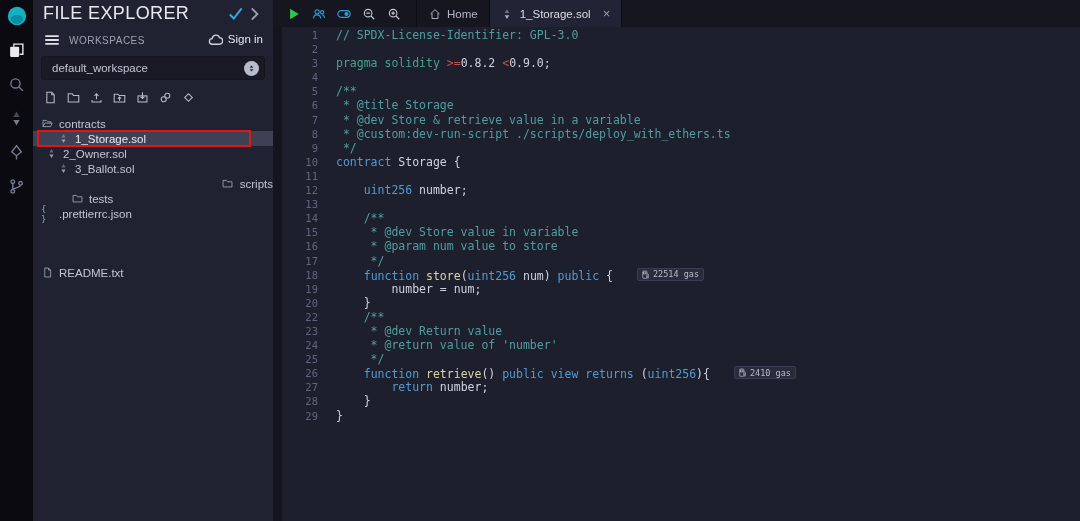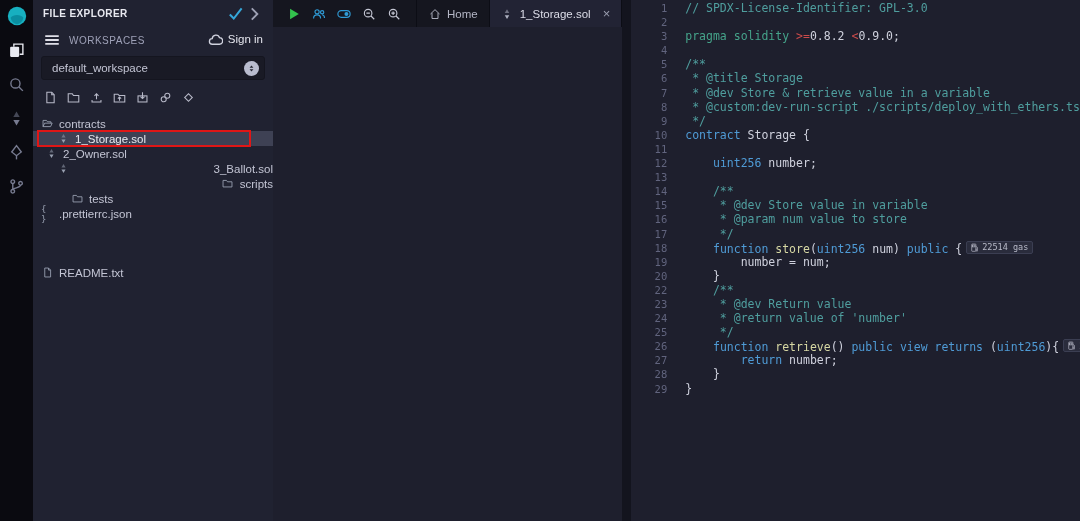--- a/index.html
+++ b/index.html
@@ -10,21 +10,21 @@
   .rail{width:33px;background:#0a0a10;flex:none;display:flex;flex-direction:column;align-items:center;}
   .logo{width:22px;height:22px;margin-top:5px;}
   .rail-icons{display:flex;flex-direction:column;align-items:center;margin-top:14px;gap:16px;}
   .rail-ic{width:18px;height:18px;color:#777b90;display:flex;align-items:center;justify-content:center;cursor:pointer;}
   .rail-ic.active{color:#e8e9f0;}
   .rail-ic svg{width:17px;height:17px;}
 
   
   .explorer{width:240px;background:#202231;flex:none;display:flex;flex-direction:column;color:#c6c8d6;}
   .exp-header{height:27px;display:flex;align-items:center;padding:0 10px;}
-  .exp-title{font-size:10px;font-weight:700;letter-spacing:.4px;color:#e8e9f0;flex:1;}
+  .exp-title{font-size:18px;font-weight:400;letter-spacing:.4px;color:#e8e9f0;flex:1;}
   .hd-ic{width:18px;height:18px;display:flex;align-items:center;justify-content:center;cursor:pointer;color:#9ea1b4;}
   .hd-ic.blue{color:#35a7d9;}
   .ws-row{height:26px;display:flex;align-items:center;padding:0 10px;gap:8px;}
   .ws-label{font-size:10px;letter-spacing:.5px;color:#9fa2b8;flex:1;}
   .signin{display:flex;gap:5px;font-size:11.5px;color:#e3e4ec;cursor:pointer;}
   .signin svg{width:15px;height:15px;color:#d0d2de;}
   .ws-select{margin:3px 8px 0 8px;height:22px;background:#191a25;border:1px solid #14151f;border-radius:3px;display:flex;align-items:center;padding:0 5px 0 10px;cursor:pointer;}
   .ws-name{font-size:11.5px;color:#c3c5d4;flex:1;}
   .ws-circle{width:15px;height:15px;border-radius:50%;background:#b9bcce;display:flex;align-items:center;justify-content:center;}
   .ws-circle svg{width:11px;height:11px;color:#23242f;}
@@ -33,21 +33,21 @@
   .tb-ic svg{width:13px;height:13px;}
   .tree{margin-top:6px;}
   .trow{height:15px;display:flex;align-items:center;gap:6px;font-size:11.5px;color:#c3c5d4;cursor:pointer;position:relative;}
   .trow .i{width:12px;height:12px;flex:none;display:flex;align-items:center;justify-content:center;color:#98a0b0;}
   .trow .i svg{width:11px;height:11px;}
   .trow.sel{background:#3e4154;color:#e8e9f0;}
   .red-box{position:absolute;left:4px;right:22px;top:-1px;bottom:-1px;border:2px solid #e01616;pointer-events:none;}
   .braces-ic{font-size:9px;color:#98a0b0;font-family:"DejaVu Sans Mono",monospace;}
 
   
-  .editor-col{flex:1;display:flex;flex-direction:row;min-width:0;}
+  .editor-col{flex:1;display:flex;flex-direction:column;min-width:0;}
   .tabbar{height:27px;background:#15161f;display:flex;align-items:stretch;flex:none;}
   .ed-icons{display:flex;align-items:center;padding-left:10px;gap:4px;}
   .ed-ic{width:21px;height:21px;display:flex;align-items:center;justify-content:center;cursor:pointer;color:#c5c7d4;}
   .ed-ic svg{width:14px;height:14px;}
   .ed-ic.green{color:#33c24d;}
   .ed-ic.blue{color:#2f9bd6;}
   .tabs{display:flex;align-items:stretch;margin-left:12px;border-left:1px solid #0c0d15;}
   .tab{display:flex;align-items:center;gap:6px;padding:0 11px;font-size:11.5px;color:#b4b6c5;border-right:1px solid #0c0d15;cursor:pointer;white-space:nowrap;}
   .tab .i{width:13px;height:13px;display:flex;align-items:center;justify-content:center;color:#aeb1c0;}
   .tab .i svg{width:12px;height:12px;}
@@ -59,21 +59,21 @@
   .code{position:relative;padding-top:1px;font-family:"DejaVu Sans Mono",monospace;font-size:11.5px;line-height:14.1px;}
   .line{display:flex;height:14.1px;white-space:pre;}
   .ln{width:45px;flex:none;text-align:right;color:#61647e;font-size:10.5px;position:relative;z-index:1;}
   .lc{margin-left:18px;color:#cfd1dd;}
   .tk-c{color:#4f9e9e;}        
   .tk-k{color:#4f9bd6;}        
   .tk-m{color:#45a38a;}        
   .tk-o{color:#cb4b4b;}        
   .tk-p{color:#cfd1dd;}        
   .tk-f{color:#d6d7a3;}        
-  .gas{display:inline-flex;align-items:center;gap:4px;margin-left:4px;height:11px;padding:0 4px;font-size:8.5px;color:#b9bbc9;background:#2a2c3c;border:1px solid #3b3e52;border-radius:2px;vertical-align:1px;}
+  .gas{display:inline-flex;align-items:center;gap:4px;margin-left:24px;height:11px;padding:0 4px;font-size:8.5px;color:#b9bbc9;background:#2a2c3c;border:1px solid #3b3e52;border-radius:2px;vertical-align:1px;}
   .gas svg{width:7px;height:9px;color:#b9bbc9;}
 </style>
 </head>
 <body>
 
 <div class="app">
 
   <aside class="rail">
     <div class="logo">
       <svg viewBox="0 0 24 24">
@@ -221,21 +221,21 @@
         </div>
         <div class="trow" style="padding-left: 12px;">
           <span class="i">
             <svg viewBox="0 0 16 16" fill="none" stroke="currentColor" stroke-width="1.3">
               <path d="M8 1.5L5 6.5h6z" fill="currentColor" stroke="none" opacity=".55"></path>
               <path d="M8 14.5l3-5H5z" fill="currentColor" stroke="none"></path>
             </svg>
           </span>
           <span class="tlabel">2_Owner.sol</span>
         </div>
-        <div class="trow" style="padding-left: 24px; justify-content: space-between;">
+        <div class="trow" style="padding-left: 24px;">
           <span class="i">
             <svg viewBox="0 0 16 16" fill="none" stroke="currentColor" stroke-width="1.3">
               <path d="M8 1.5L5 6.5h6z" fill="currentColor" stroke="none" opacity=".55"></path>
               <path d="M8 14.5l3-5H5z" fill="currentColor" stroke="none"></path>
             </svg>
           </span>
           <span class="tlabel">3_Ballot.sol</span>
         </div>
         <div class="trow" style="padding-left: 16px; justify-content: flex-end;">
           <span class="i">

